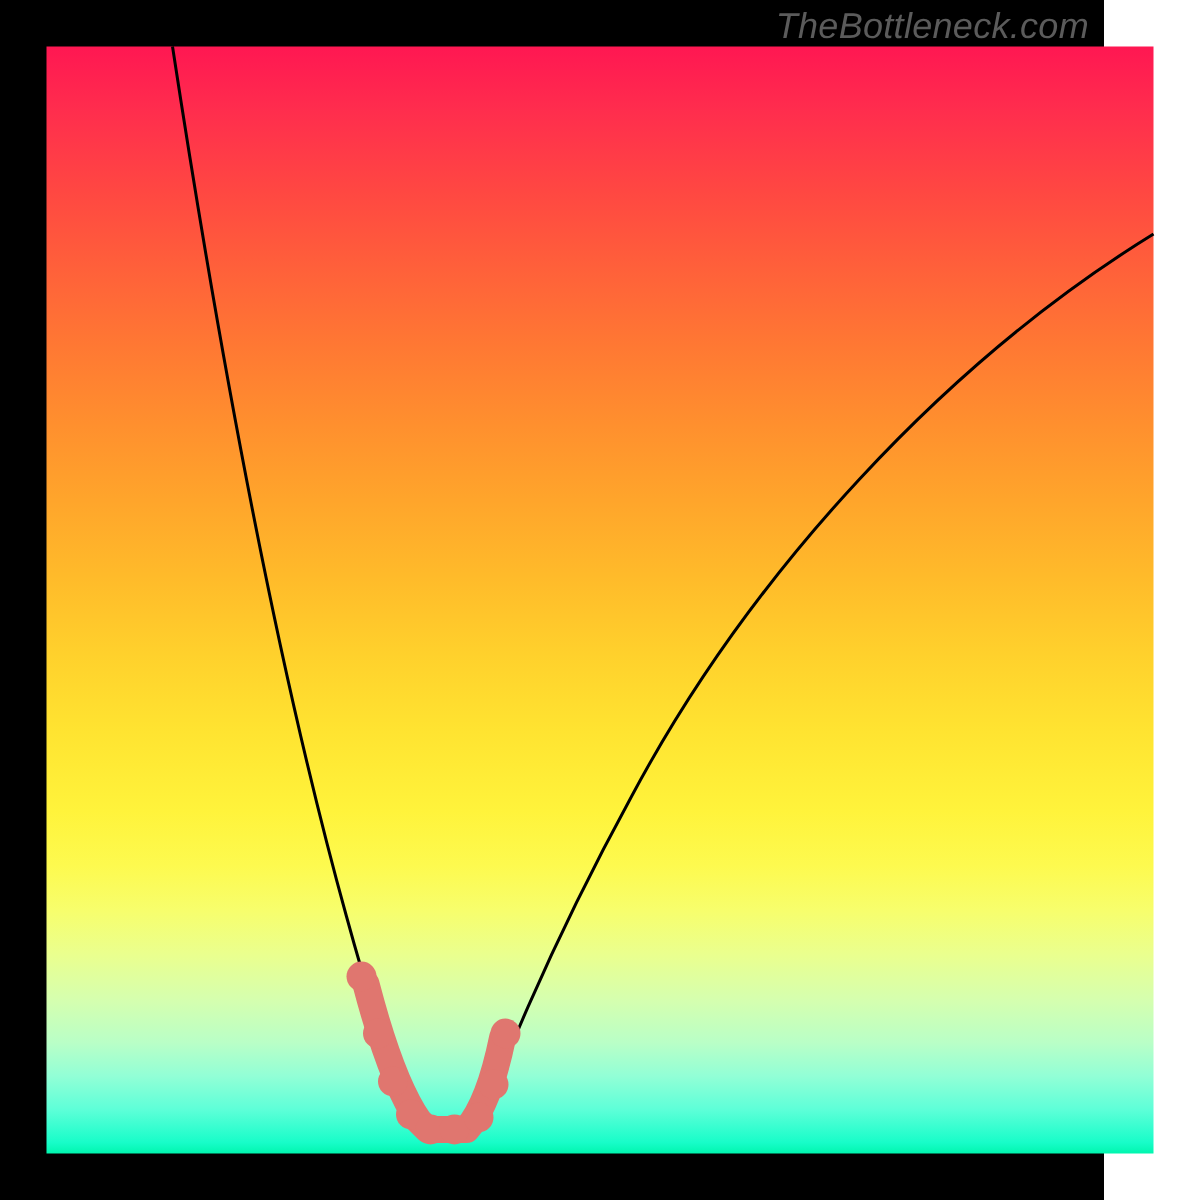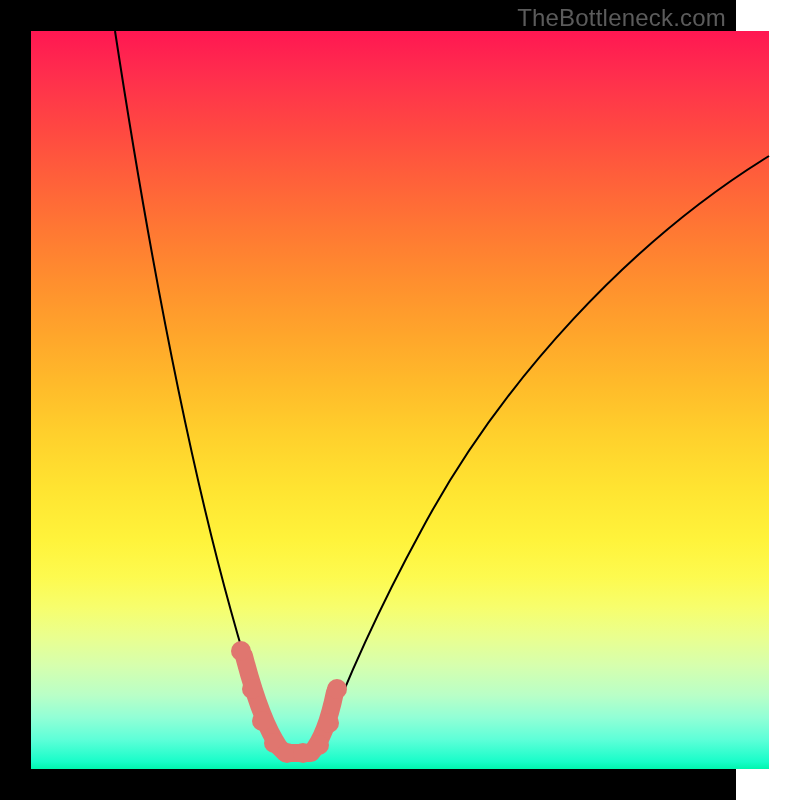--- a/index.html
+++ b/index.html
@@ -8,20 +8,21 @@
     width: 800px;
     height: 800px;
     overflow: hidden;
     font-family: Arial, Helvetica, sans-serif;
   }
   .frame {
     position: relative;
     width: 736px;
     height: 800px;
     background: #000;
+    font-style: italic;
   }
   .watermark {
     position: absolute;
     top: 4px;
     right: 10px;
     color: #5b5b5b;
     font-size: 24px;
     font-weight: 500;
     letter-spacing: 0.2px;
     z-index: 5;

